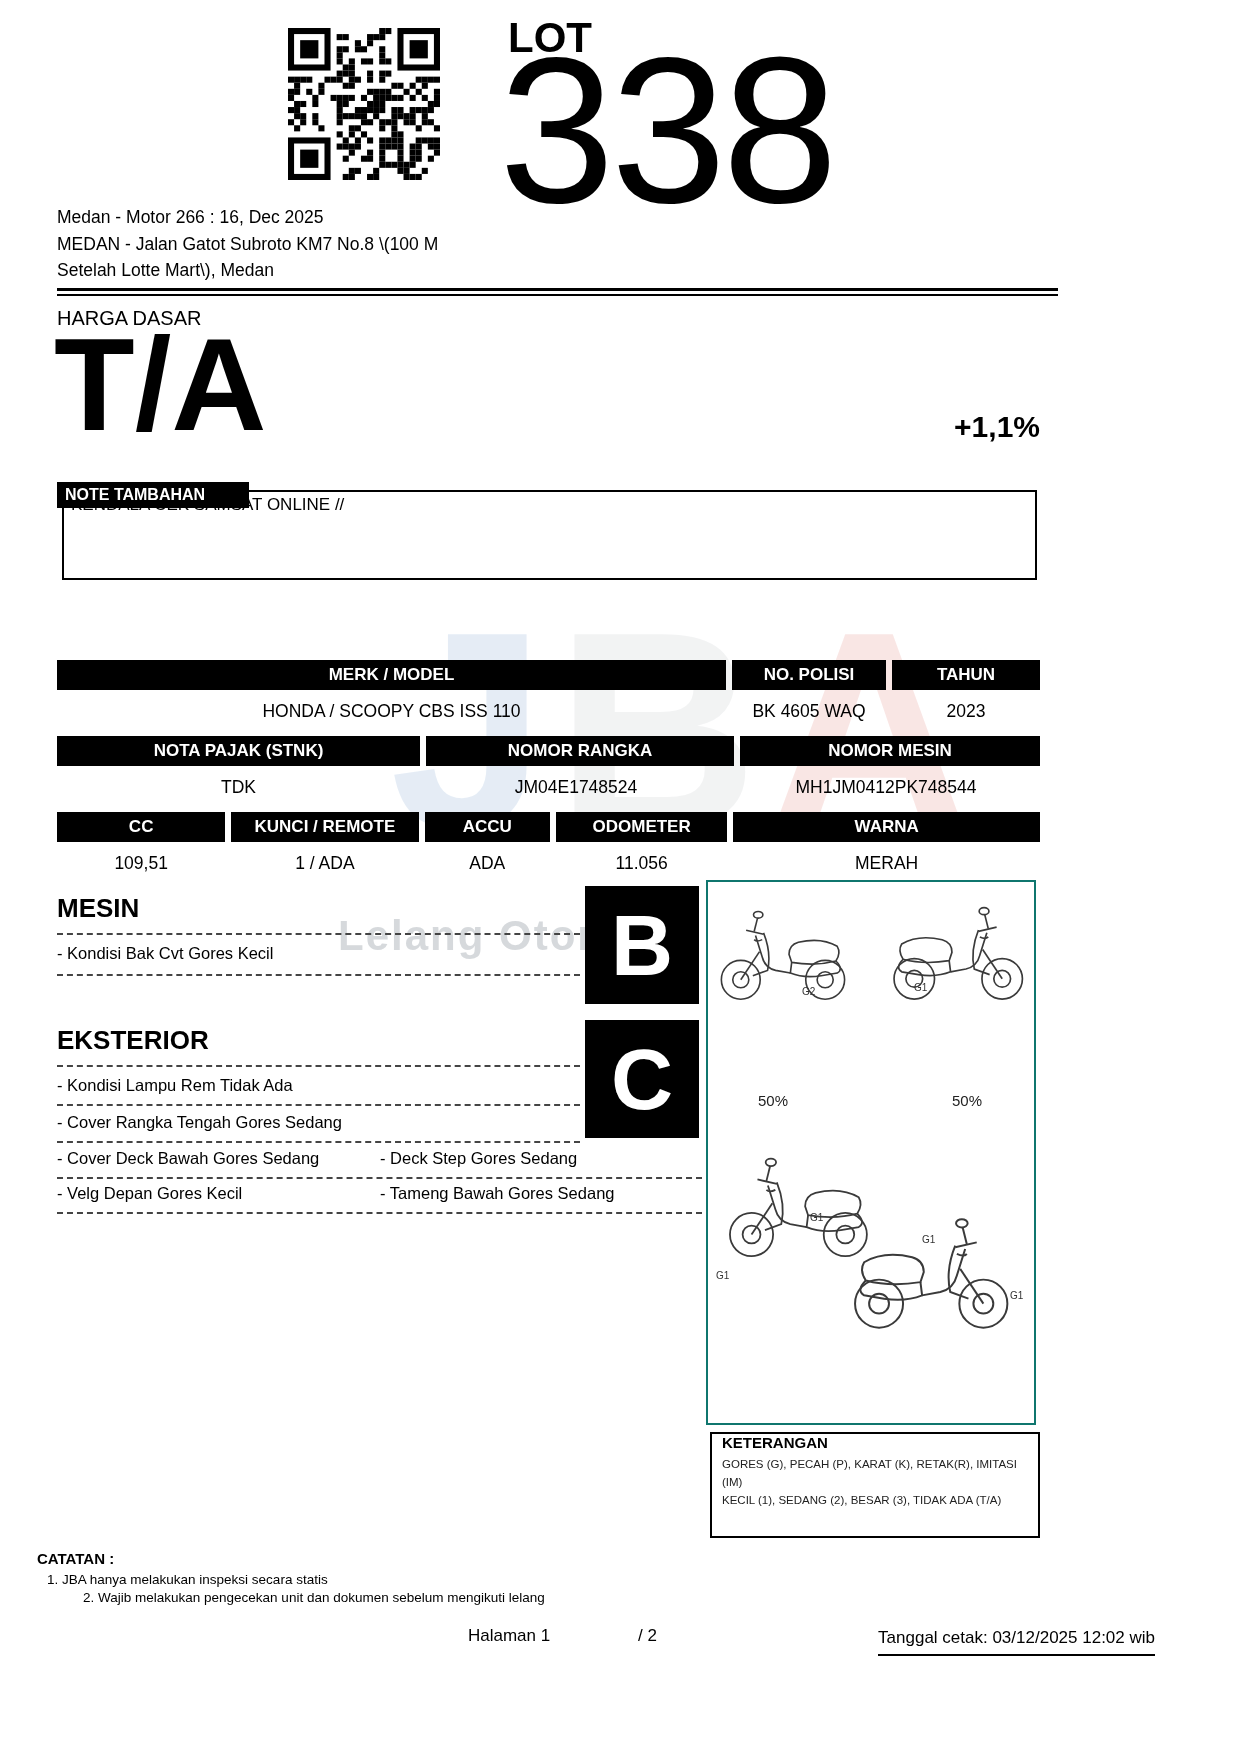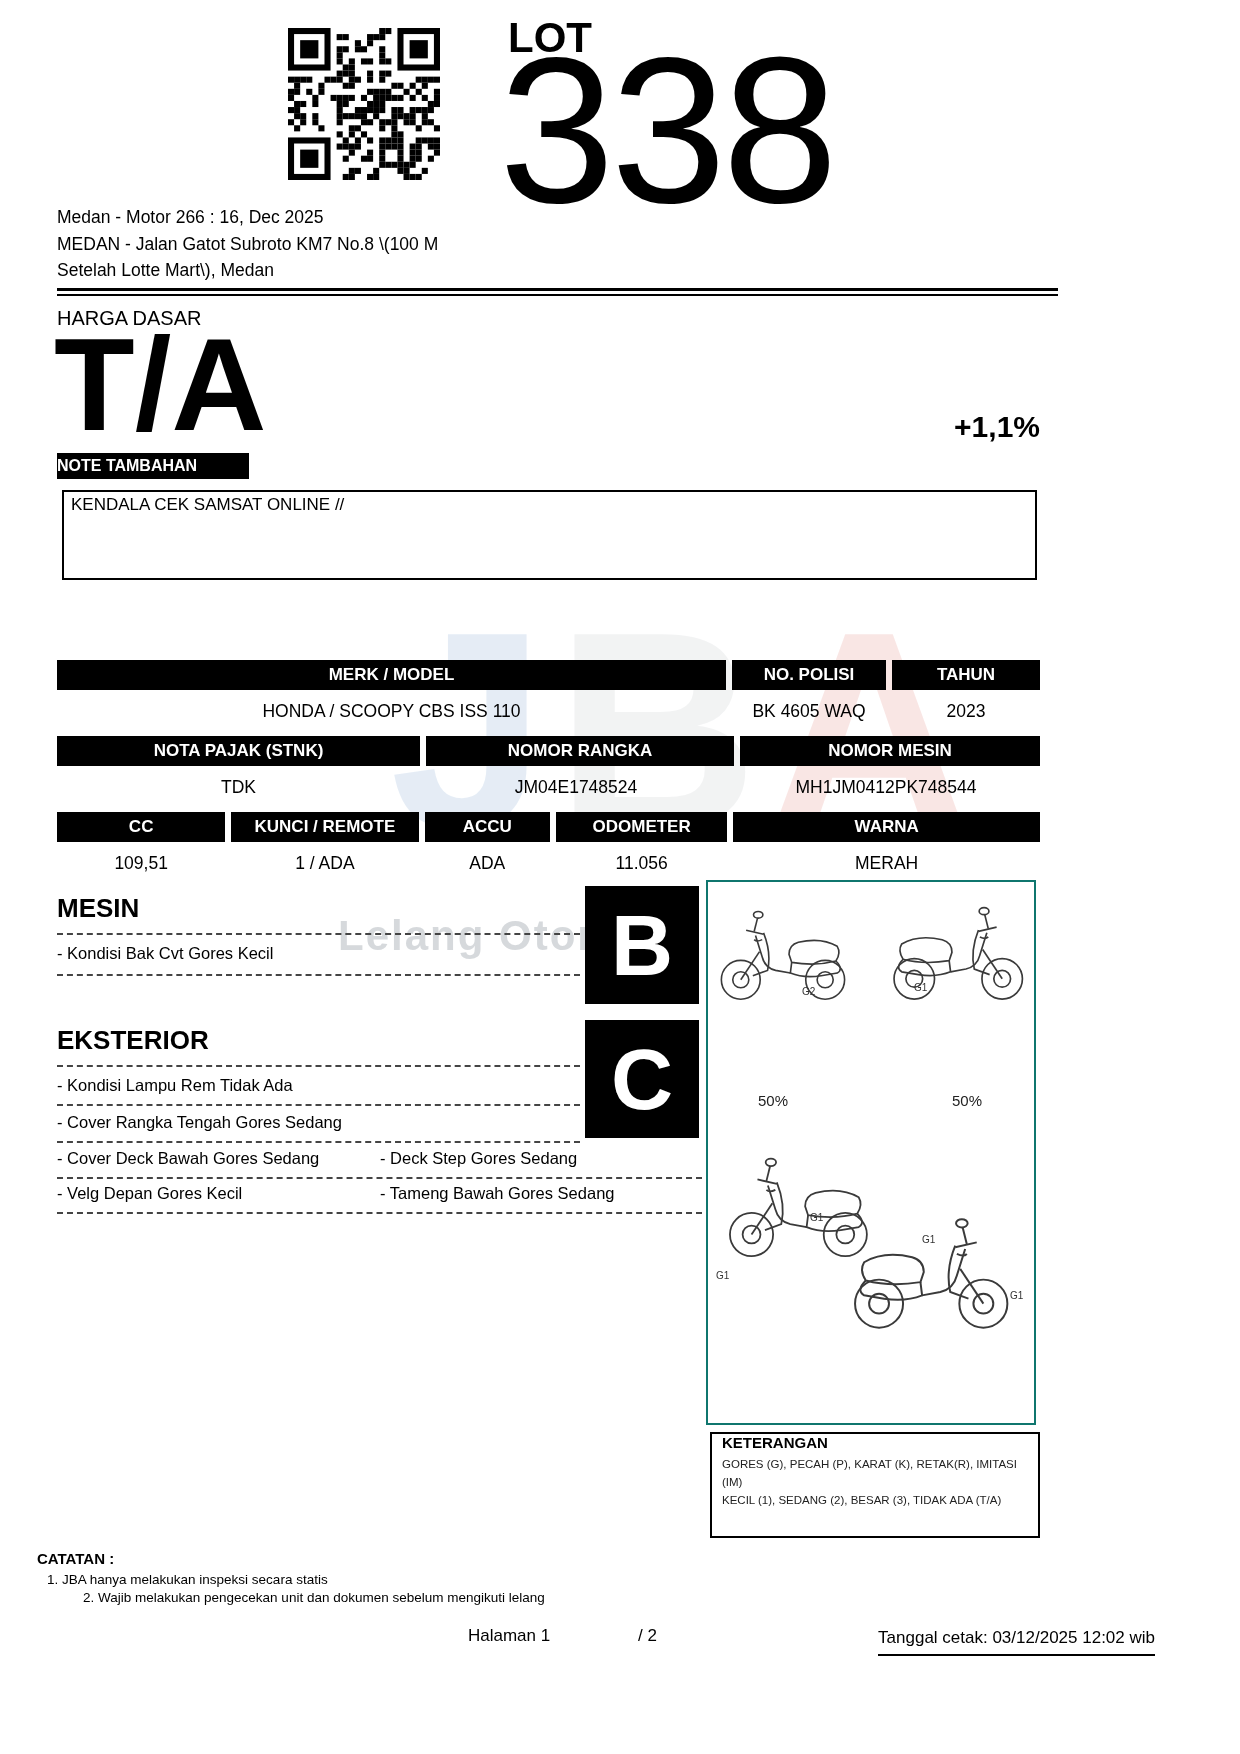--- a/index.html
+++ b/index.html
@@ -23,22 +23,22 @@
   #event-block { left:57px; top:204px; font-size:17.5px; line-height:1.52; width:430px; }
   #rule-a { left:57px; top:288px; width:1001px; height:3px; background:#000; }
   #rule-b { left:57px; top:294px; width:1001px; height:2px; background:#000; }
 
   
   #harga-label { left:57px; top:307px; font-size:20px; }
   #harga-value { left:54px; top:322px; font-size:132px; font-weight:700; line-height:0.95; }
   #increment { left:840px; top:410px; width:200px; text-align:right; font-size:30px; font-weight:700; }
 
   
-  #note-bar { left:57px; top:453px; width:192px; height:26px; background:#000; color:#fff;
-    font-size:16px; font-weight:700; line-height:26px; z-index:3; }
+  #note-bar { left:57px; top:482px; width:192px; height:26px; background:#000; color:#fff;
+    font-size:16px; font-weight:700; line-height:26px; padding-left:8px; z-index:3; }
   #note-box { left:62px; top:490px; width:975px; height:90px; border:2px solid #000; }
   #note-content { padding:3px 7px; font-size:17px; }
 
   
   #spec-table { left:57px; top:660px; width:983px; }
   .trow { display:flex; gap:6px; }
   .th { background:#000; color:#fff; font-weight:700; font-size:17px; text-align:center;
     height:30px; line-height:30px; }
   .tv { font-size:17.5px; text-align:center; height:34px; line-height:34px; background:transparent; }
   .hrow { margin-bottom:4px; }

